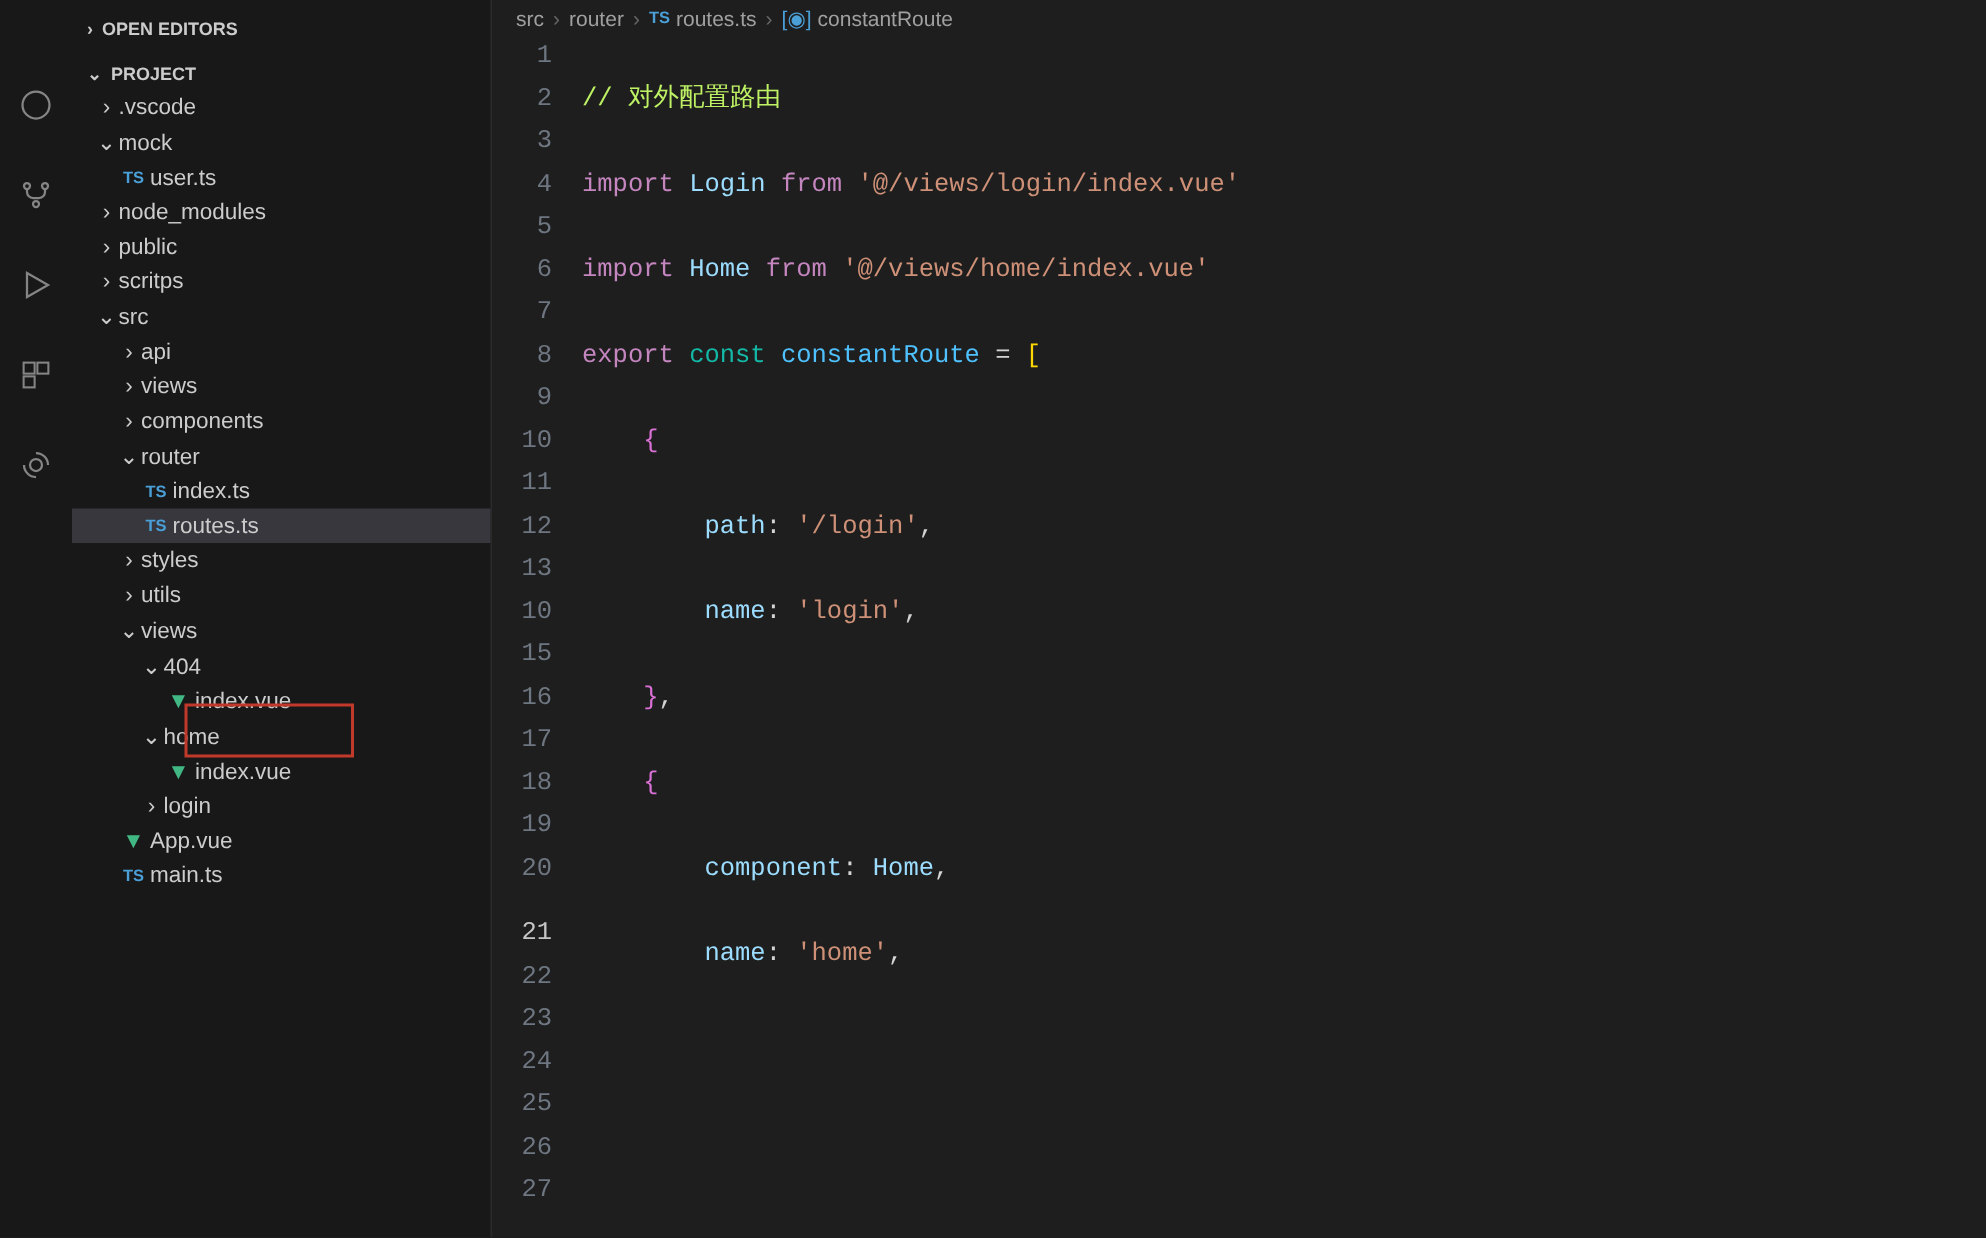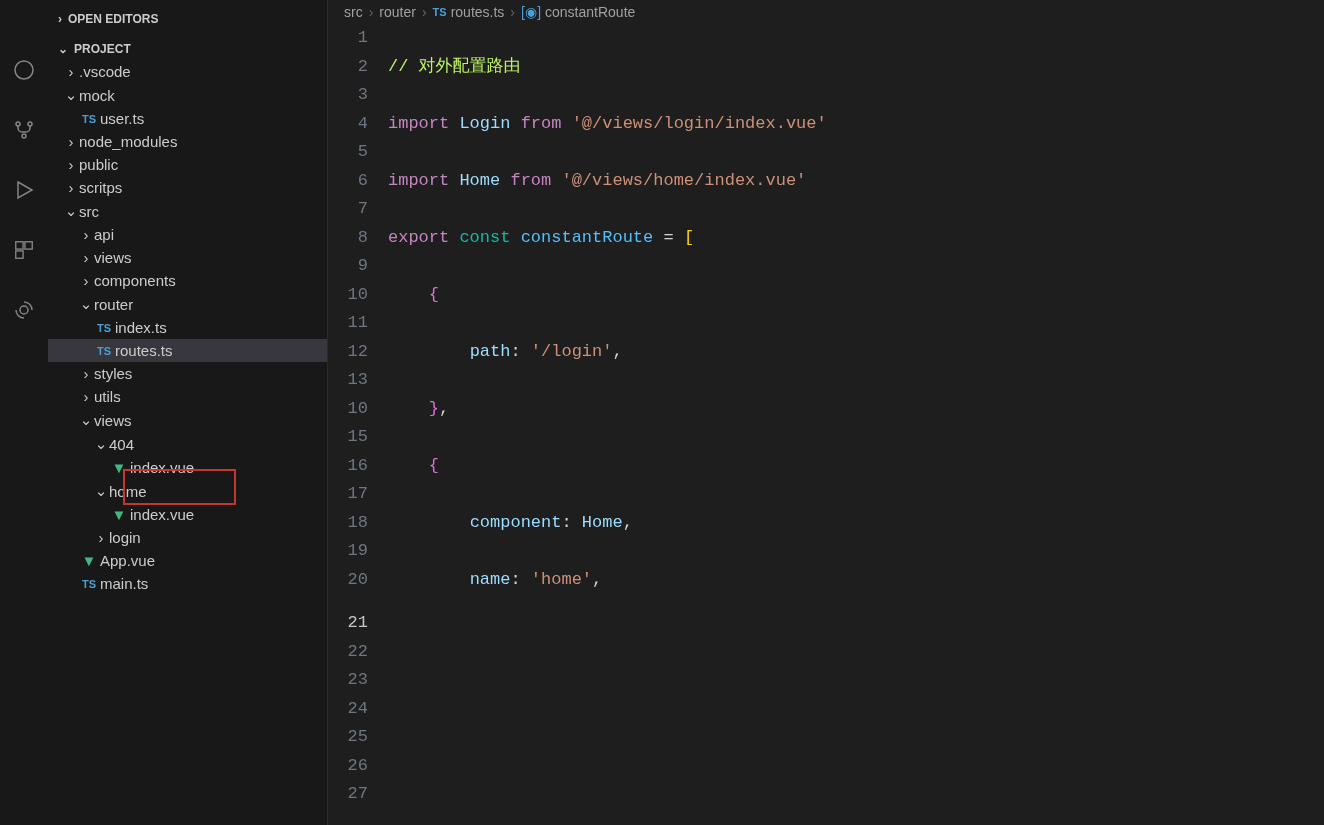--- a/index.html
+++ b/index.html
@@ -322,20 +322,21 @@
         <div class="ln">26</div>
         <div class="ln">27</div>
     </div>
     <div class="code">
 <div class="code-line"><span class="tk-comment">// 对外配置路由</span></div>
 <div class="code-line"><span class="tk-keyword">import</span> <span class="tk-ident">Login</span> <span class="tk-keyword">from</span> <span class="tk-string">'@/views/login/index.vue'</span></div>
 <div class="code-line"><span class="tk-keyword">import</span> <span class="tk-ident">Home</span> <span class="tk-keyword">from</span> <span class="tk-string">'@/views/home/index.vue'</span></div>
 <div class="code-line"><span class="tk-keyword">export</span> <span class="tk-const">const</span> <span class="tk-var">constantRoute</span> <span class="tk-punct">=</span> <span class="tk-brace-y">[</span></div>
 <div class="code-line">    <span class="tk-brace-p">{</span></div>
 <div class="code-line">        <span class="tk-ident">path</span><span class="tk-punct">:</span> <span class="tk-string">'/login'</span><span class="tk-punct">,</span></div>
+<div class="code-line">        <span class="tk-ident">name</span><span class="tk-punct">:</span> <span class="tk-string">'login'</span><span class="tk-punct">,</span></div>
 <div class="code-line">    <span class="tk-brace-p">}</span><span class="tk-punct">,</span></div>
 <div class="code-line">    <span class="tk-brace-p">{</span></div>
 <div class="code-line">        <span class="tk-ident">component</span><span class="tk-punct">:</span> <span class="tk-ident">Home</span><span class="tk-punct">,</span></div>
 <div class="code-line">        <span class="tk-ident">name</span><span class="tk-punct">:</span> <span class="tk-string">'home'</span><span class="tk-punct">,</span></div>
 
 
 
 
 
 

